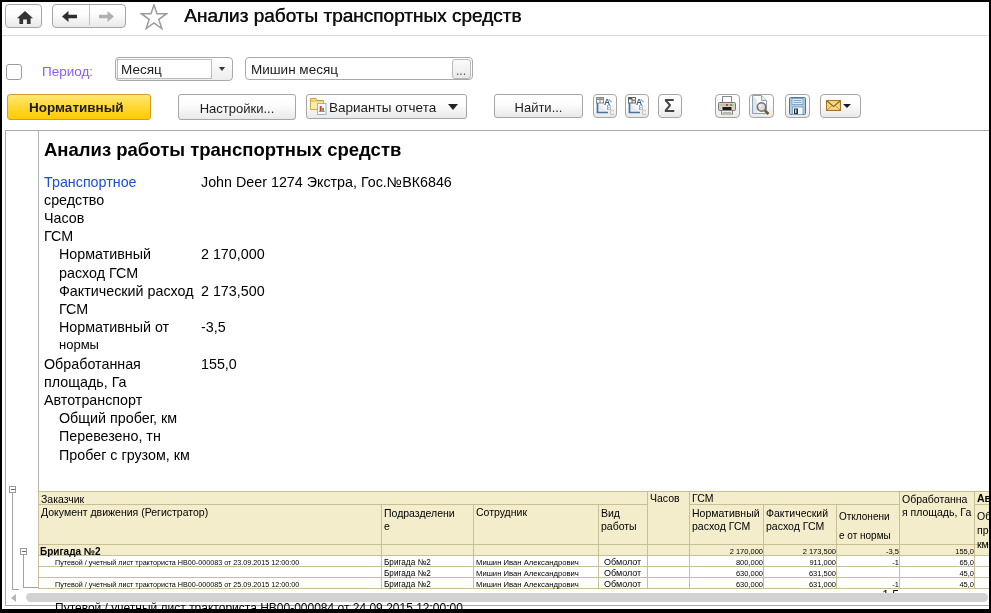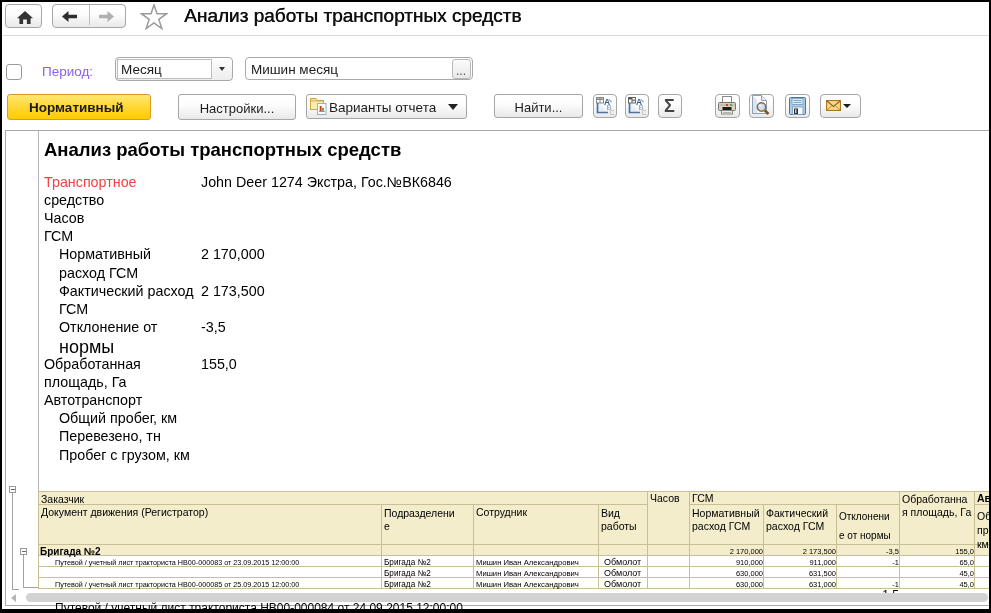--- a/index.html
+++ b/index.html
@@ -143,30 +143,30 @@
 </svg>
 <div class="a" style="left:843px;top:104px;width:0;height:0;border-left:4px solid transparent;border-right:4px solid transparent;border-top:4.5px solid #1a1a1a"></div>
 
 <div class="hline" style="left:5px;top:130px;width:984px;background:#a8a8a8"></div>
 <div class="vline" style="left:5px;top:130px;height:476px;background:#a8a8a8"></div>
 <div class="hline" style="left:5px;top:605px;width:984px;background:#a8a8a8"></div>
 <div class="vline" style="left:38px;top:131px;height:360px;background:#b5b5b5"></div>
 
 <div class="t" style="left:44px;top:140.5px;font-size:18.5px;font-weight:bold;color:#000">Анализ работы транспортных средств</div>
 
-<div class="t" style="left:44px;top:174.5px;font-size:14.3px;color:#ef4444">Транспортное</div>
+<div class="t" style="left:44px;top:174.5px;font-size:14.3px;color:#1d4ed8">Транспортное</div>
 <div class="t" style="left:44px;top:192.7px;font-size:14.3px;color:#000">средство</div>
 <div class="t" style="left:44px;top:210.9px;font-size:14.3px;color:#000">Часов</div>
 <div class="t" style="left:44px;top:229.1px;font-size:14.3px;color:#000">ГСМ</div>
 <div class="t" style="left:59px;top:247.3px;font-size:14.3px;color:#000">Нормативный</div>
 <div class="t" style="left:59px;top:265.5px;font-size:14.3px;color:#000">расход ГСМ</div>
 <div class="t" style="left:59px;top:283.7px;font-size:14.3px;color:#000">Фактический расход</div>
 <div class="t" style="left:59px;top:301.9px;font-size:14.3px;color:#000">ГСМ</div>
-<div class="t" style="left:59px;top:320.1px;font-size:14.3px;color:#000">Отклонение от</div>
-<div class="t" style="left:59px;top:338.3px;font-size:18px;color:#000">нормы</div>
+<div class="t" style="left:59px;top:320.1px;font-size:14.3px;color:#000">Нормативный от</div>
+<div class="t" style="left:59px;top:338.3px;font-size:13px;color:#000">нормы</div>
 <div class="t" style="left:44px;top:356.5px;font-size:14.3px;color:#000">Обработанная</div>
 <div class="t" style="left:44px;top:374.7px;font-size:14.3px;color:#000">площадь, Га</div>
 <div class="t" style="left:44px;top:392.9px;font-size:14.3px;color:#000">Автотранспорт</div>
 <div class="t" style="left:59px;top:411.1px;font-size:14.3px;color:#000">Общий пробег, км</div>
 <div class="t" style="left:59px;top:429.3px;font-size:14.3px;color:#000">Перевезено, тн</div>
 <div class="t" style="left:59px;top:447.5px;font-size:14.3px;color:#000">Пробег с грузом, км</div>
 <div class="t" style="left:59px;top:492px;font-size:14.3px;color:#000">ТКм</div>
 <div class="t" style="left:201px;top:174.5px;font-size:14.3px;color:#000">John Deer 1274 Экстра, Гос.№ВК6846</div>
 <div class="t" style="left:201px;top:247.3px;font-size:14.3px;color:#000">2 170,000</div>
 <div class="t" style="left:201px;top:283.7px;font-size:14.3px;color:#000">2 173,500</div>
@@ -210,21 +210,21 @@
 <div class="t" style="left:977px;top:508.5px;font-size:10.5px;color:#000;line-height:14px">Об<br>пр<br>км</div>
 <div class="t" style="left:40px;top:546.5px;font-size:10px;color:#000;font-weight:bold">Бригада №2</div>
 <div class="t" style="right:228px;top:547.5px;font-size:7.5px;color:#000;">2 170,000</div>
 <div class="t" style="right:155px;top:547.5px;font-size:7.5px;color:#000;">2 173,500</div>
 <div class="t" style="right:92px;top:547.5px;font-size:7.5px;color:#000;">-3,5</div>
 <div class="t" style="right:17px;top:547.5px;font-size:7.5px;color:#000;">155,0</div>
 <div class="t" style="left:55px;top:558.5px;font-size:7.2px;color:#000;">Путевой / учетный лист тракториста НВ00-000083 от 23.09.2015 12:00:00</div>
 <div class="t" style="left:384px;top:558.5px;font-size:8.2px;color:#000;">Бригада №2</div>
 <div class="t" style="left:476px;top:558.5px;font-size:7.7px;color:#000;">Мишин Иван Александрович</div>
 <div class="t" style="left:604px;top:558px;font-size:9px;color:#000;">Обмолот</div>
-<div class="t" style="right:228px;top:558.5px;font-size:7.5px;color:#000;">910,000</div>
+<div class="t" style="right:228px;top:558.5px;font-size:7.5px;color:#000;">800,000</div>
 <div class="t" style="right:155px;top:558.5px;font-size:7.5px;color:#000;">911,000</div>
 <div class="t" style="right:92px;top:558.5px;font-size:7.5px;color:#000;">-1</div>
 <div class="t" style="right:17px;top:558.5px;font-size:7.5px;color:#000;">65,0</div>
 <div class="t" style="left:55px;top:569.5px;font-size:12px;color:#000;margin-top:32px;">Путевой / учетный лист тракториста НВ00-000084 от 24.09.2015 12:00:00</div>
 <div class="t" style="left:384px;top:569.5px;font-size:8.2px;color:#000;">Бригада №2</div>
 <div class="t" style="left:476px;top:569.5px;font-size:7.7px;color:#000;">Мишин Иван Александрович</div>
 <div class="t" style="left:604px;top:569px;font-size:9px;color:#000;">Обмолот</div>
 <div class="t" style="right:228px;top:569.5px;font-size:7.5px;color:#000;">630,000</div>
 <div class="t" style="right:155px;top:569.5px;font-size:7.5px;color:#000;">631,500</div>
 <div class="t" style="right:92px;top:589px;font-size:12px;color:#000;">-1,5</div>

